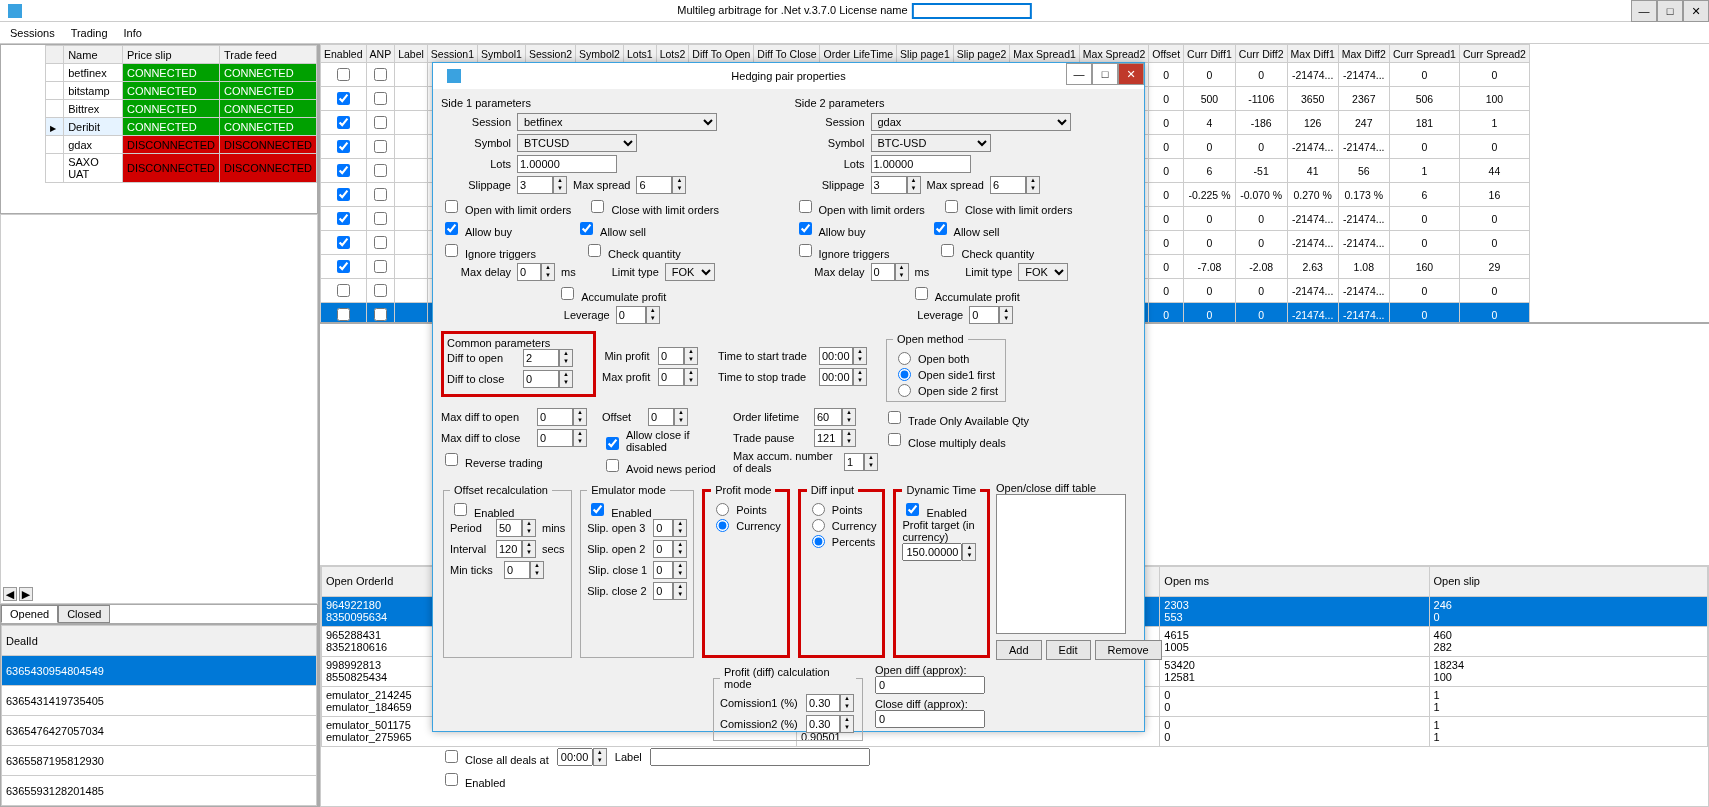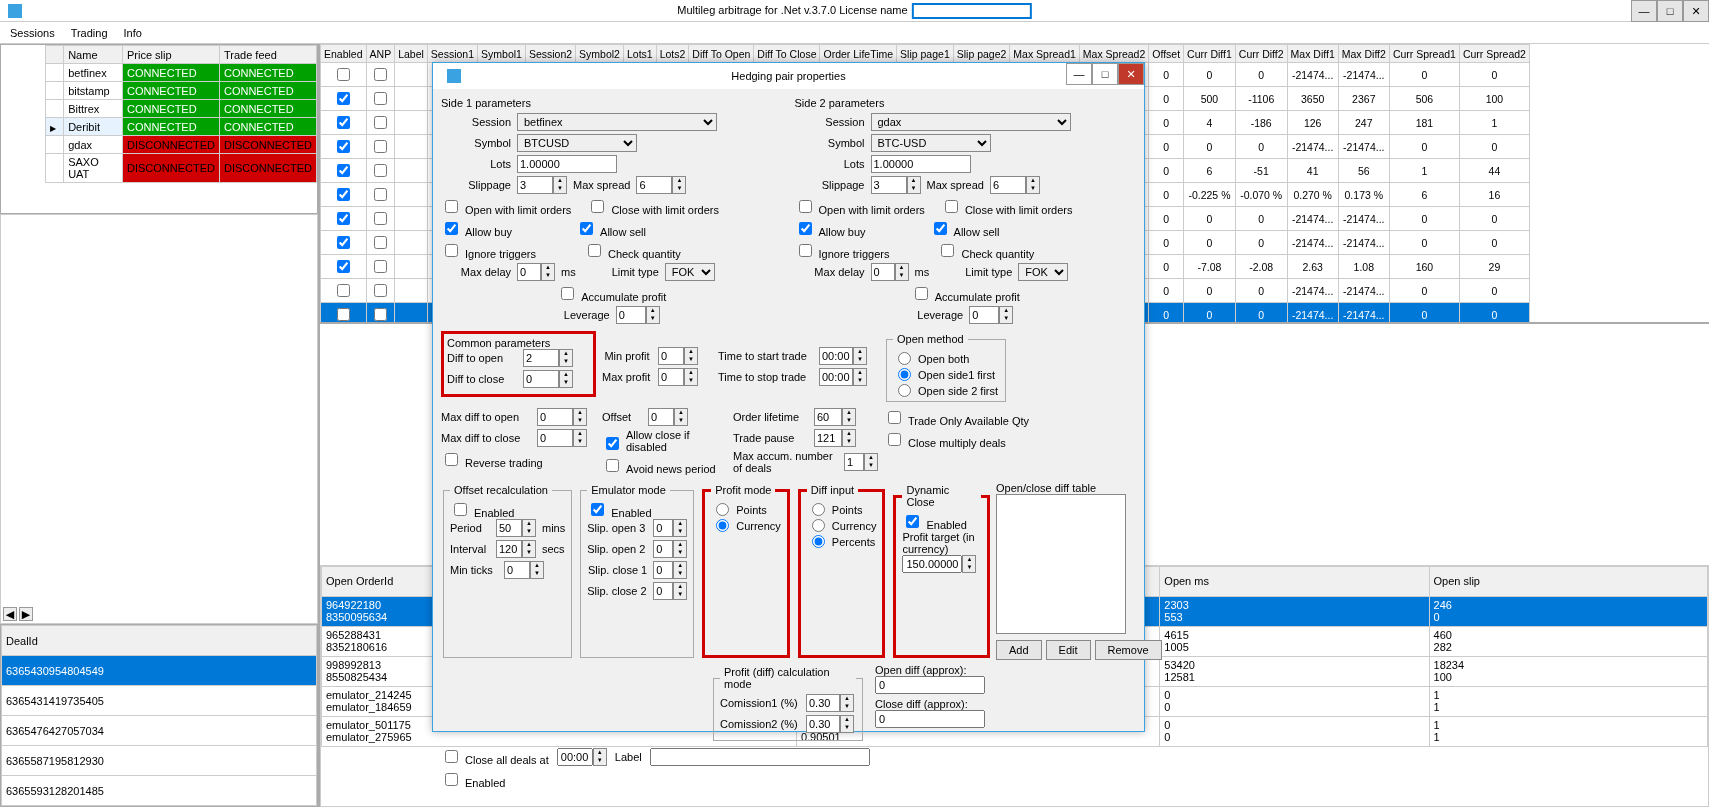--- a/index.html
+++ b/index.html
@@ -146,20 +146,24 @@
             </tr>
           </tbody>
       </table>
     </div>
     <div class="left-blank">
       <div class="scroll-lr">
         <div>◀</div>
         <div>▶</div>
       </div>
     </div>
+    <div class="tabs">
+      <div class="tab active">Opened</div>
+      <div class="tab">Closed</div>
+    </div>
     <div class="grid deals-grid">
       <table>
         <thead>
             <tr>
               <th>DealId</th>
             </tr>
           </thead>
         <tbody id="deals-body">
             <tr>
               <td class="sel">6365430954804549</td>
@@ -1051,21 +1055,21 @@
         <div class="chklabel">
             <input type="radio" name="di" style="">
             <span>Currency</span>
           </div>
         <div class="chklabel">
             <input type="radio" name="di" checked="" style="">
             <span>Percents</span>
           </div>
       </fieldset>
       <fieldset class="redbox" style="width:115px">
-        <legend>Dynamic Close</legend>
+        <legend>Dynamic Time</legend>
         <div class="chklabel">
             <input type="checkbox" class="chk" checked="" style="">
             <span>Enabled</span>
           </div>
         <div>Profit target (in currency)</div>
         <span class="spin">
             <input type="text" style="width: 60px;" value="150.00000">
             <span class="ud">
               <span>▲</span>
               <span>▼</span>

